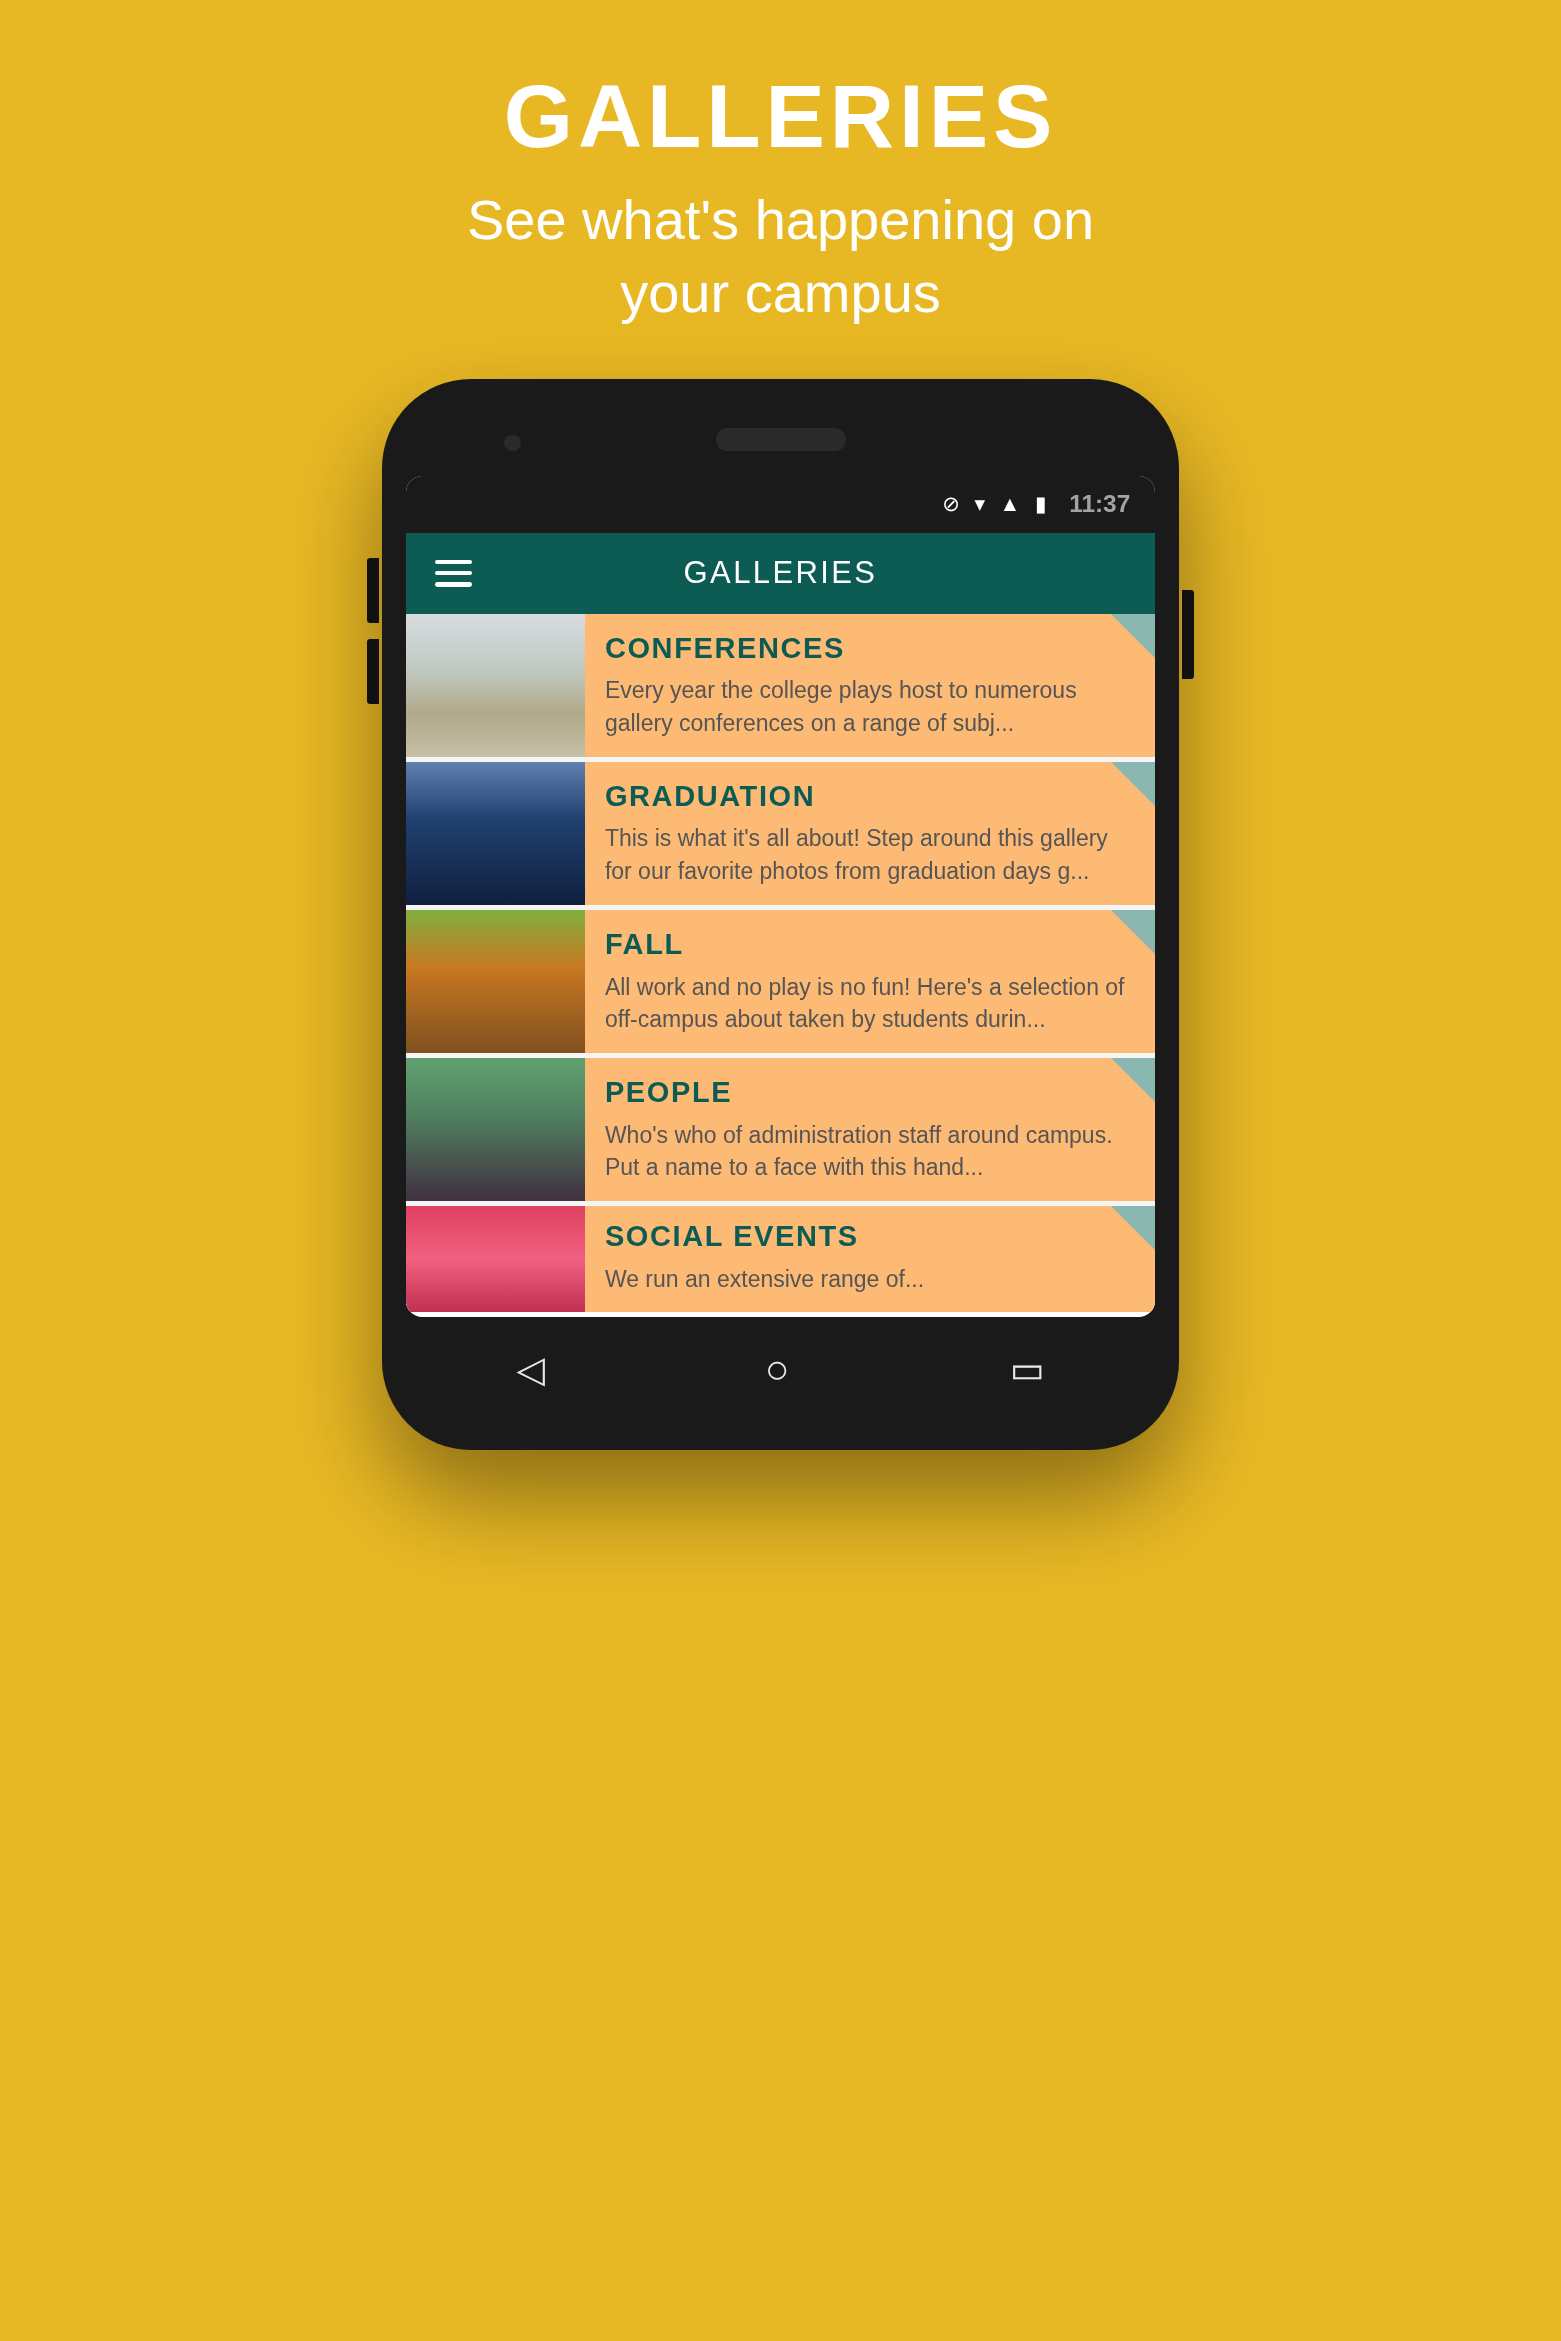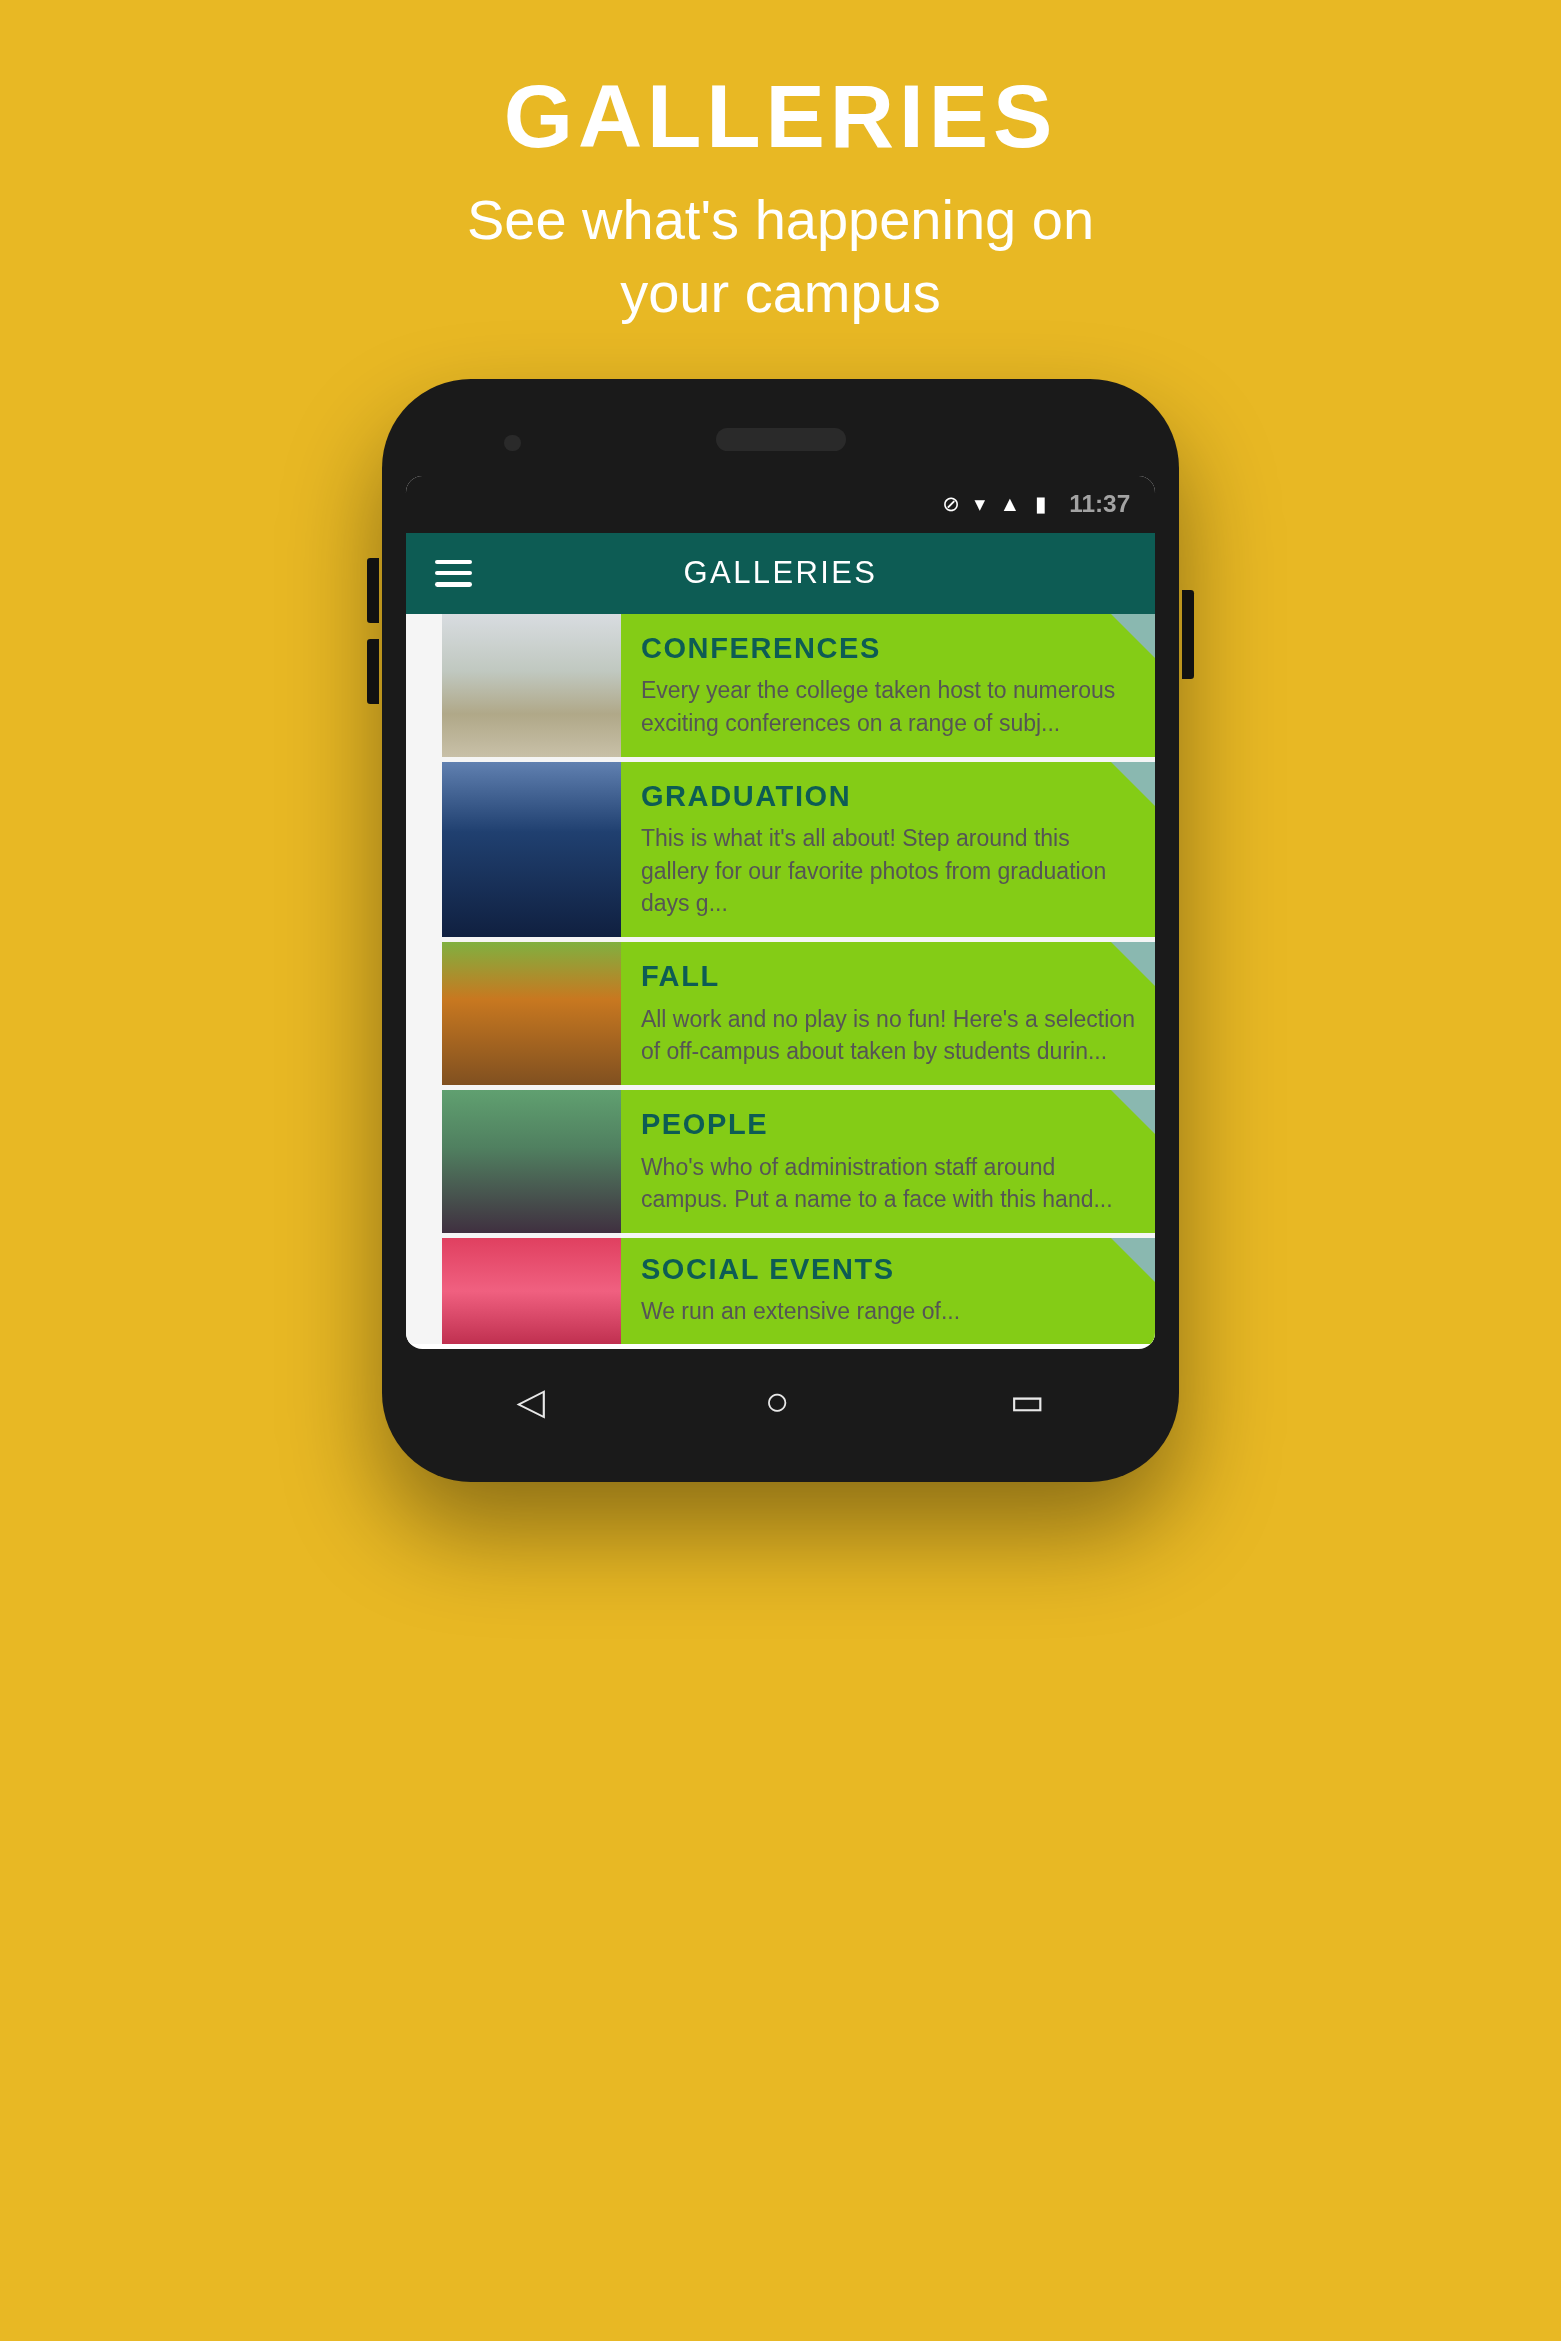--- a/index.html
+++ b/index.html
@@ -134,28 +134,27 @@
       text-align: center;
       margin-right: 70px;
     }
 
     
     .gallery-list {
       background: #f5f5f5;
     }
 
     .gallery-item {
-      background: #84cc16;
+      background: #fdba74;
       display: flex;
       align-items: stretch;
       margin-bottom: 4.9px;
       cursor: pointer;
       position: relative;
       min-height: 138px;
-      margin-left: 36px;
     }
 
     .item-image {
       width: 179px;
       flex-shrink: 0;
       background: #ccc;
       overflow: hidden;
     }
 
     .item-content {
@@ -294,21 +293,21 @@
 
     <div class="gallery-list">
 
       <div class="gallery-item">
         <div class="item-image thumb-conferences">
           <div class="thumb-scene" style="background: linear-gradient(180deg, #d8dce0 0%, #c0c8c0 40%, #b0a888 70%, #c8c0a8 100%);">
           </div>
         </div>
         <div class="item-content">
           <div class="item-title">CONFERENCES</div>
-          <div class="item-desc">Every year the college taken host to numerous exciting conferences on a range of subj...</div>
+          <div class="item-desc">Every year the college plays host to numerous gallery conferences on a range of subj...</div>
         </div>
         <div class="corner-bookmark"></div>
       </div>
 
       <div class="gallery-item">
         <div class="item-image">
           <div class="thumb-scene" style="background: linear-gradient(180deg, #6080b0 0%, #204070 40%, #102040 100%);">
           </div>
         </div>
         <div class="item-content">

